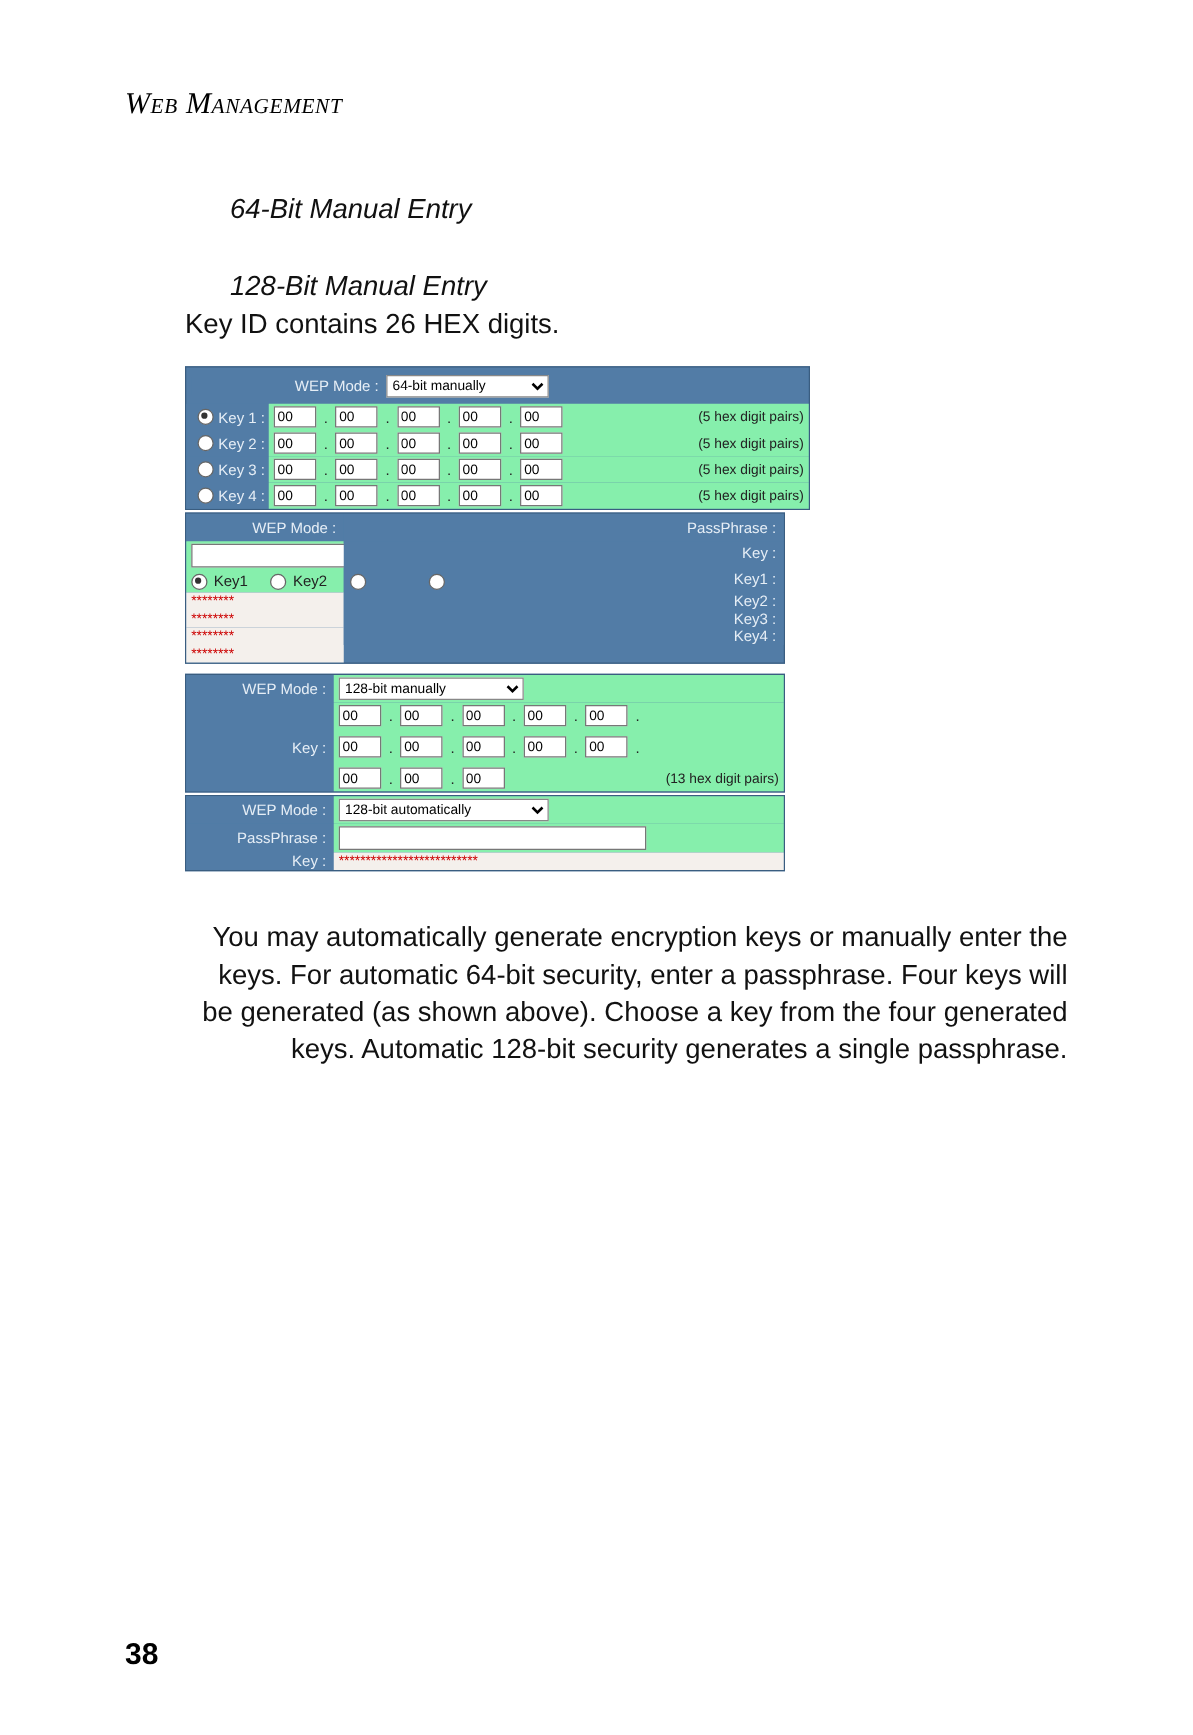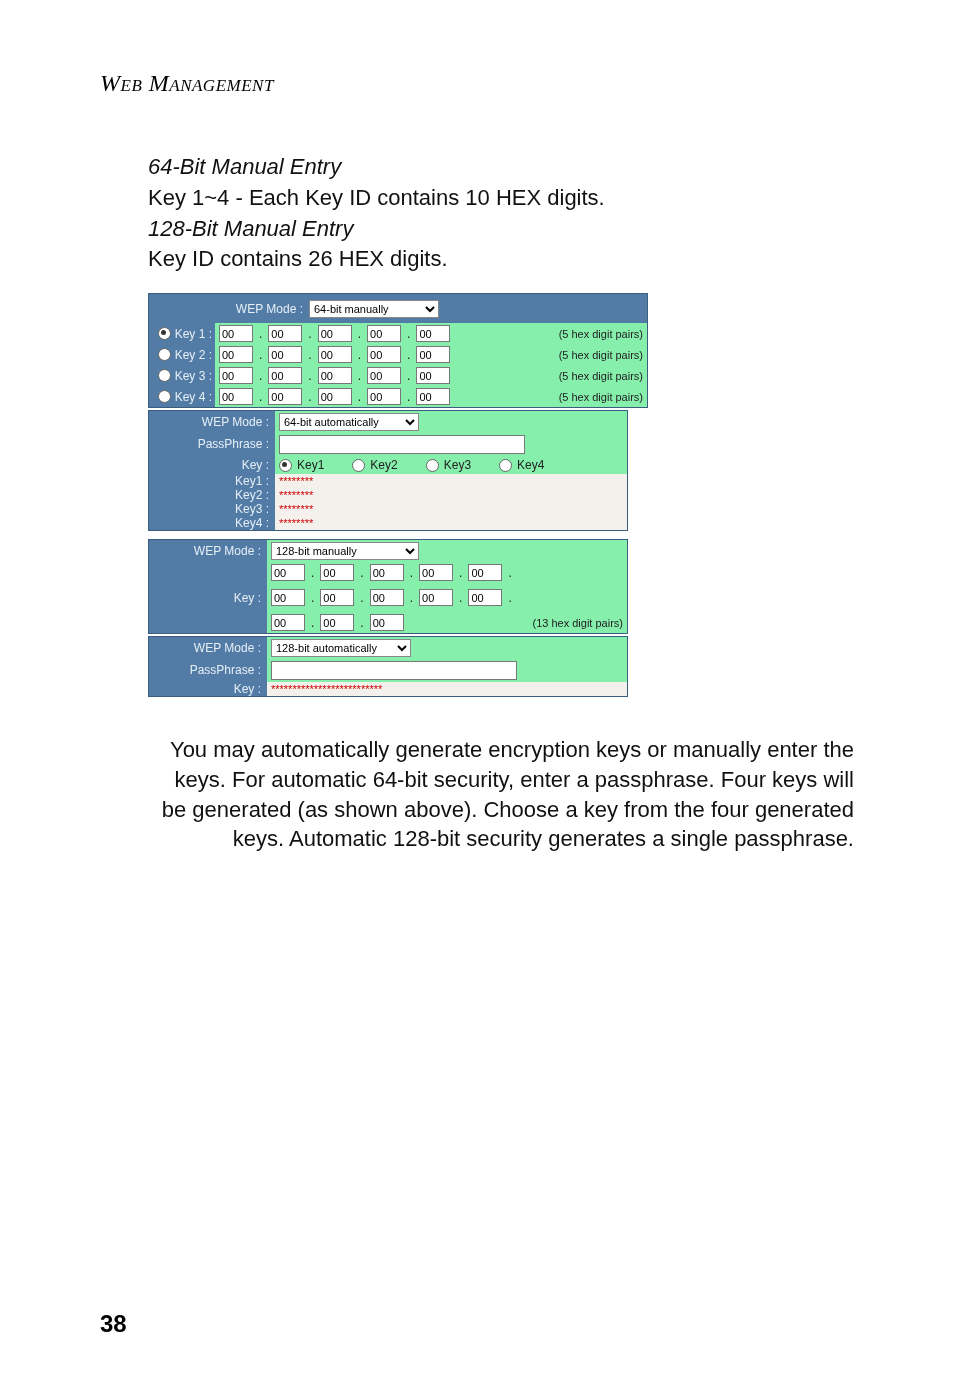--- a/index.html
+++ b/index.html
@@ -23,20 +23,21 @@
       font-family: "Times New Roman", serif;
     }
     .body-text {
       font-size: 22px;
       line-height: 1.4;
       margin-left: 48px;
       color: #111;
     }
     .body-text .italic {
       font-style: italic;
+      margin-left: 36px;
     }
     .screenshot {
       margin: 18px 0 18px 48px;
       display: inline-block;
       font-size: 12px;
       font-family: Tahoma, Arial, sans-serif;
     }
     .panel {
       background: #527ca6;
       border: 1px solid #3a5d80;
@@ -159,21 +160,21 @@
     }
   </style>
 </head>
 <body>
 
 <div class="page">
   <div class="header">Web Management</div>
 
   <div class="body-text">
     <span class="italic">64-Bit Manual Entry</span><br>
-    <span>Key 1~4 - Each Key ID contains 10 HEX digits.</span><br>
+    <br>
     <span class="italic">128-Bit Manual Entry</span><br>
     <span>Key ID contains 26 HEX digits.</span>
   </div>
 
   
   <div class="screenshot">
 
     
     <div class="panel" style="width:498px;">
       <div class="panel-row" style="justify-content:flex-start;">
@@ -252,29 +253,26 @@
           <span style="flex:1"></span>
           <span class="hint">(5 hex digit pairs)</span>
         </div>
       </div>
     </div>
 
     
     <div class="panel" style="width:478px; margin-top:2px;">
       <div class="table-64auto">
         <div class="label-cell bluebg" style="padding:4px 6px;">WEP Mode :</div>
-        <div class="content-cell">
-          <select class="wep" style="width:140px;"><option>64-bit automatically</option></select>
-        </div>
         <div class="label-cell bluebg" style="padding:4px 6px;">PassPhrase :</div>
         <div class="content-cell">
           <input class="passphrase" style="">
         </div>
         <div class="label-cell bluebg" style="padding:2px 6px;">Key :</div>
-        <div class="content-cell" style="gap:28px;">
+        <div class="content-cell" style="gap:18px;">
           <span style="display:flex;align-items:center;gap:3px;">
               <span class="radio checked"></span>
               <span>Key1</span>
             </span>
           <span style="display:flex;align-items:center;gap:3px;text-align:center;">
               <span class="radio"></span>
               <span>Key2</span>
             </span>
           <span style="display:flex;align-items:center;gap:3px;">
               <span class="radio"></span>
@@ -338,21 +336,21 @@
           <span class="hint">(13 hex digit pairs)</span>
         </div>
       </div>
     </div>
 
     
     <div class="panel" style="width:478px; margin-top:2px;">
       <div class="table-128m">
         <div class="label-cell bluebg" style="padding:4px 6px;">WEP Mode :</div>
         <div class="content-cell">
-          <select class="wep" style="width:140px;"><option>128-bit automatically</option></select>
+          <select class="wep" style="width:168px;"><option>128-bit automatically</option></select>
         </div>
         <div class="label-cell bluebg" style="padding:4px 6px;">PassPhrase :</div>
         <div class="content-cell">
           <input class="passphrase" style="">
         </div>
         <div class="label-cell bluebg">Key :</div>
         <div class="generated">**************************</div>
       </div>
     </div>
 

